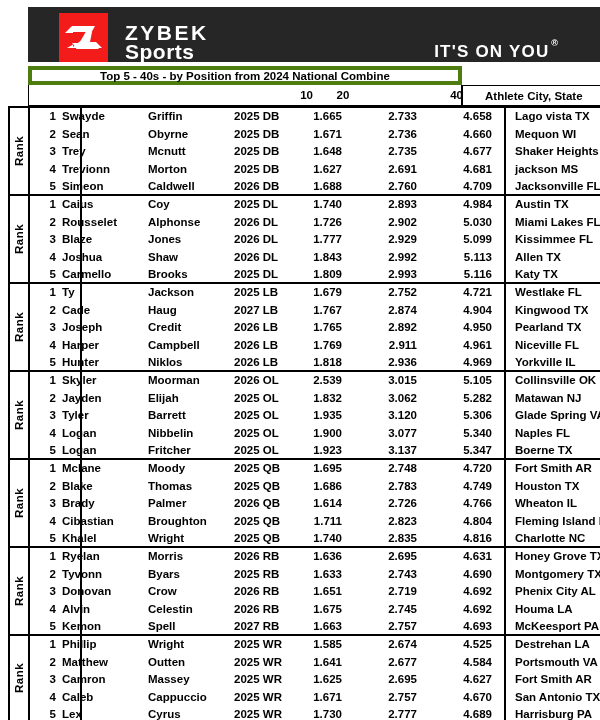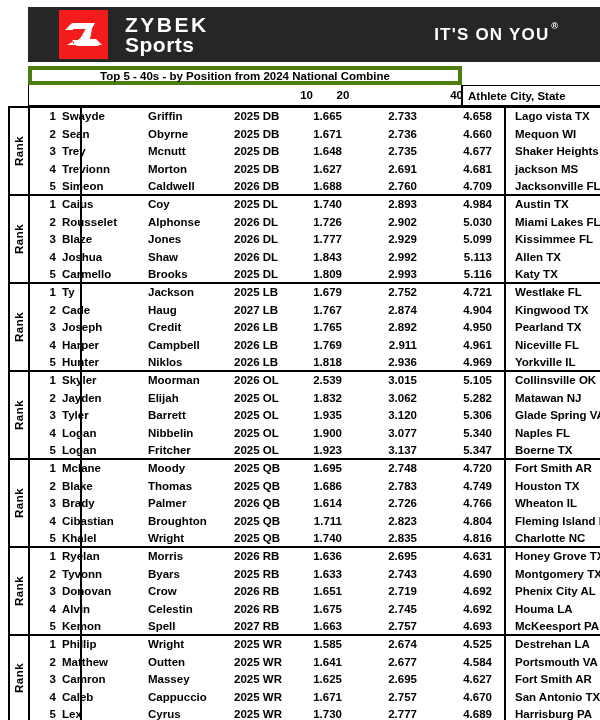--- a/index.html
+++ b/index.html
@@ -16,21 +16,21 @@
 
   
   #banner {
     position: absolute;
     left: 28px;
     top: 7px;
     width: 572px;
     height: 55px;
     background: #262626;
     display: flex;
-    align-items: center;
+    align-items: flex-end;
   }
   #logo-mark {
     width: 49px;
     height: 49px;
     background: #f41b1b;
     margin-left: 31px;
     position: relative;
     flex: none;
   }
   #logo-mark svg { display:block; width:49px; height:49px; }
@@ -111,21 +111,21 @@
     height: 21px;
     border: 1px solid #000;
     border-right: none;
     box-sizing: border-box;
     display: flex;
     align-items: center;
   }
   #colhead-city span {
     font-size: 11.5px;
     font-weight: bold;
-    padding-left: 5px;
+    padding-left: 22px;
   }
   .colhead-num {
     position: absolute;
     top: 0;
     height: 21px;
     line-height: 21px;
     font-size: 11.5px;
     font-weight: bold;
     text-align: right;
   }

